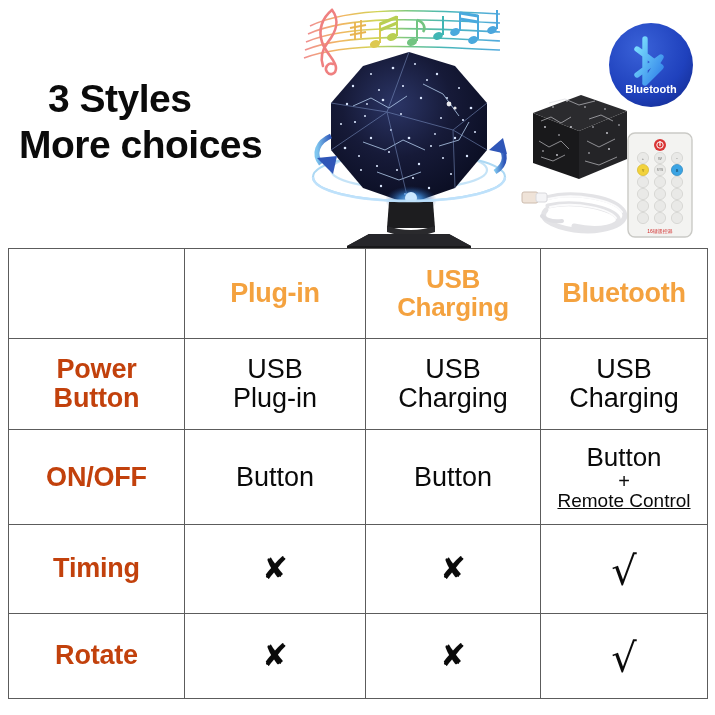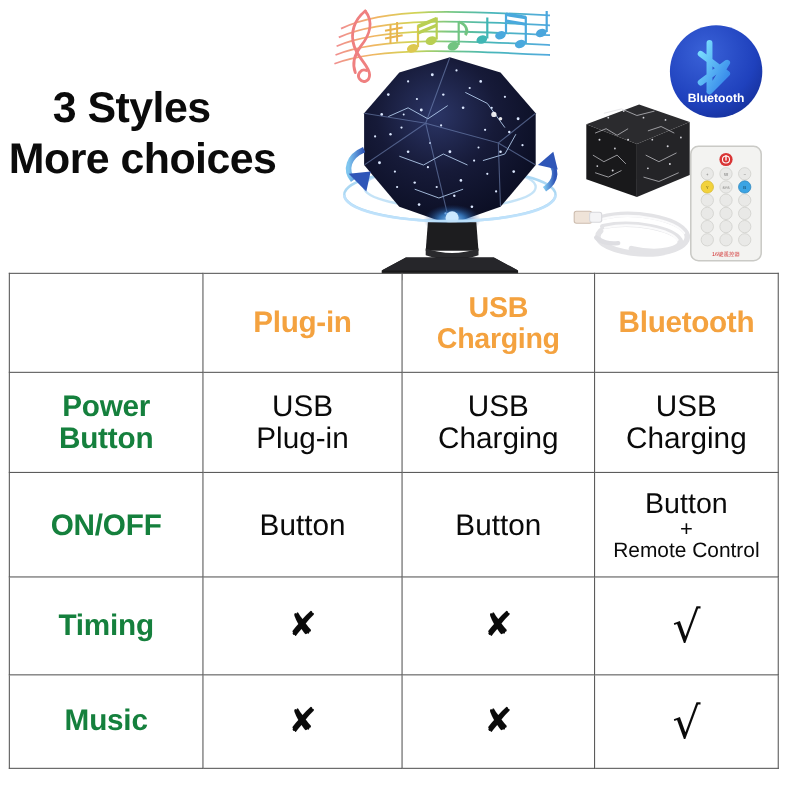--- a/index.html
+++ b/index.html
@@ -31,21 +31,21 @@
     position: absolute;
     left: 0; top: 76px;
     width: 310px;
     color: #0b0b0b;
     font-weight: bold;
     font-size: 39px;
     line-height: 1.18;
     letter-spacing: -0.5px;
   }
   #headline .l1 { display: block; padding-left: 48px; }
-  #headline .l2 { display: block; padding-left: 8px; }
+  #headline .l2 { display: block; padding-left: 19px; }
 
   
   #music-notes {
     position: absolute;
     left: 292px; top: -4px;
     width: 210px; height: 86px;
   }
 
   
   #lamp {
@@ -114,36 +114,36 @@
   .hdr {
     color: #f4a23f;
     font-weight: bold;
     font-size: 27px;
     line-height: 1.05;
     letter-spacing: -0.3px;
   }
   .hdr.small { font-size: 26px; }
 
   .rowlabel {
-    color: #15803d;
+    color: #c2410c;
     font-weight: bold;
     font-size: 27px;
     line-height: 1.08;
     letter-spacing: -0.2px;
   }
 
   .val {
     color: #0a0a0a;
     font-size: 27px;
     line-height: 1.08;
     font-weight: normal;
   }
   .val.multi { font-size: 26px; }
   .val .plus { font-size: 20px; display: block; line-height: 1.0; }
-  .val .sub { font-size: 19px; display: block; line-height: 1.1; }
+  .val .sub { font-size: 19px; display: block; line-height: 1.1; text-decoration: underline; }
 
   .mark {
     color: #0a0a0a;
     font-size: 38px;
     line-height: 1;
     display: inline-block;
   }
   .mark.check {
     font-family: "DejaVu Sans", sans-serif;
     font-size: 40px;
@@ -510,21 +510,21 @@
       </td>
       <td>
         <span class="mark cross">✘</span>
       </td>
       <td>
         <span class="mark check">√</span>
       </td>
     </tr>
 
     <tr class="row-mus">
-      <td class="rowlabel">Music</td>
+      <td class="rowlabel">Rotate</td>
       <td>
         <span class="mark cross">✘</span>
       </td>
       <td>
         <span class="mark cross">✘</span>
       </td>
       <td>
         <span class="mark check">√</span>
       </td>
     </tr>

